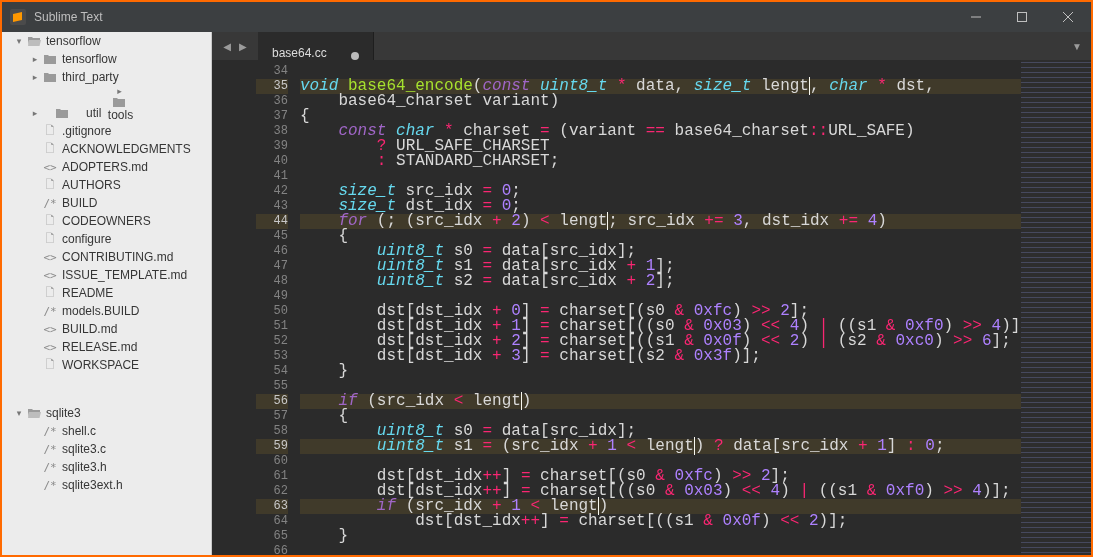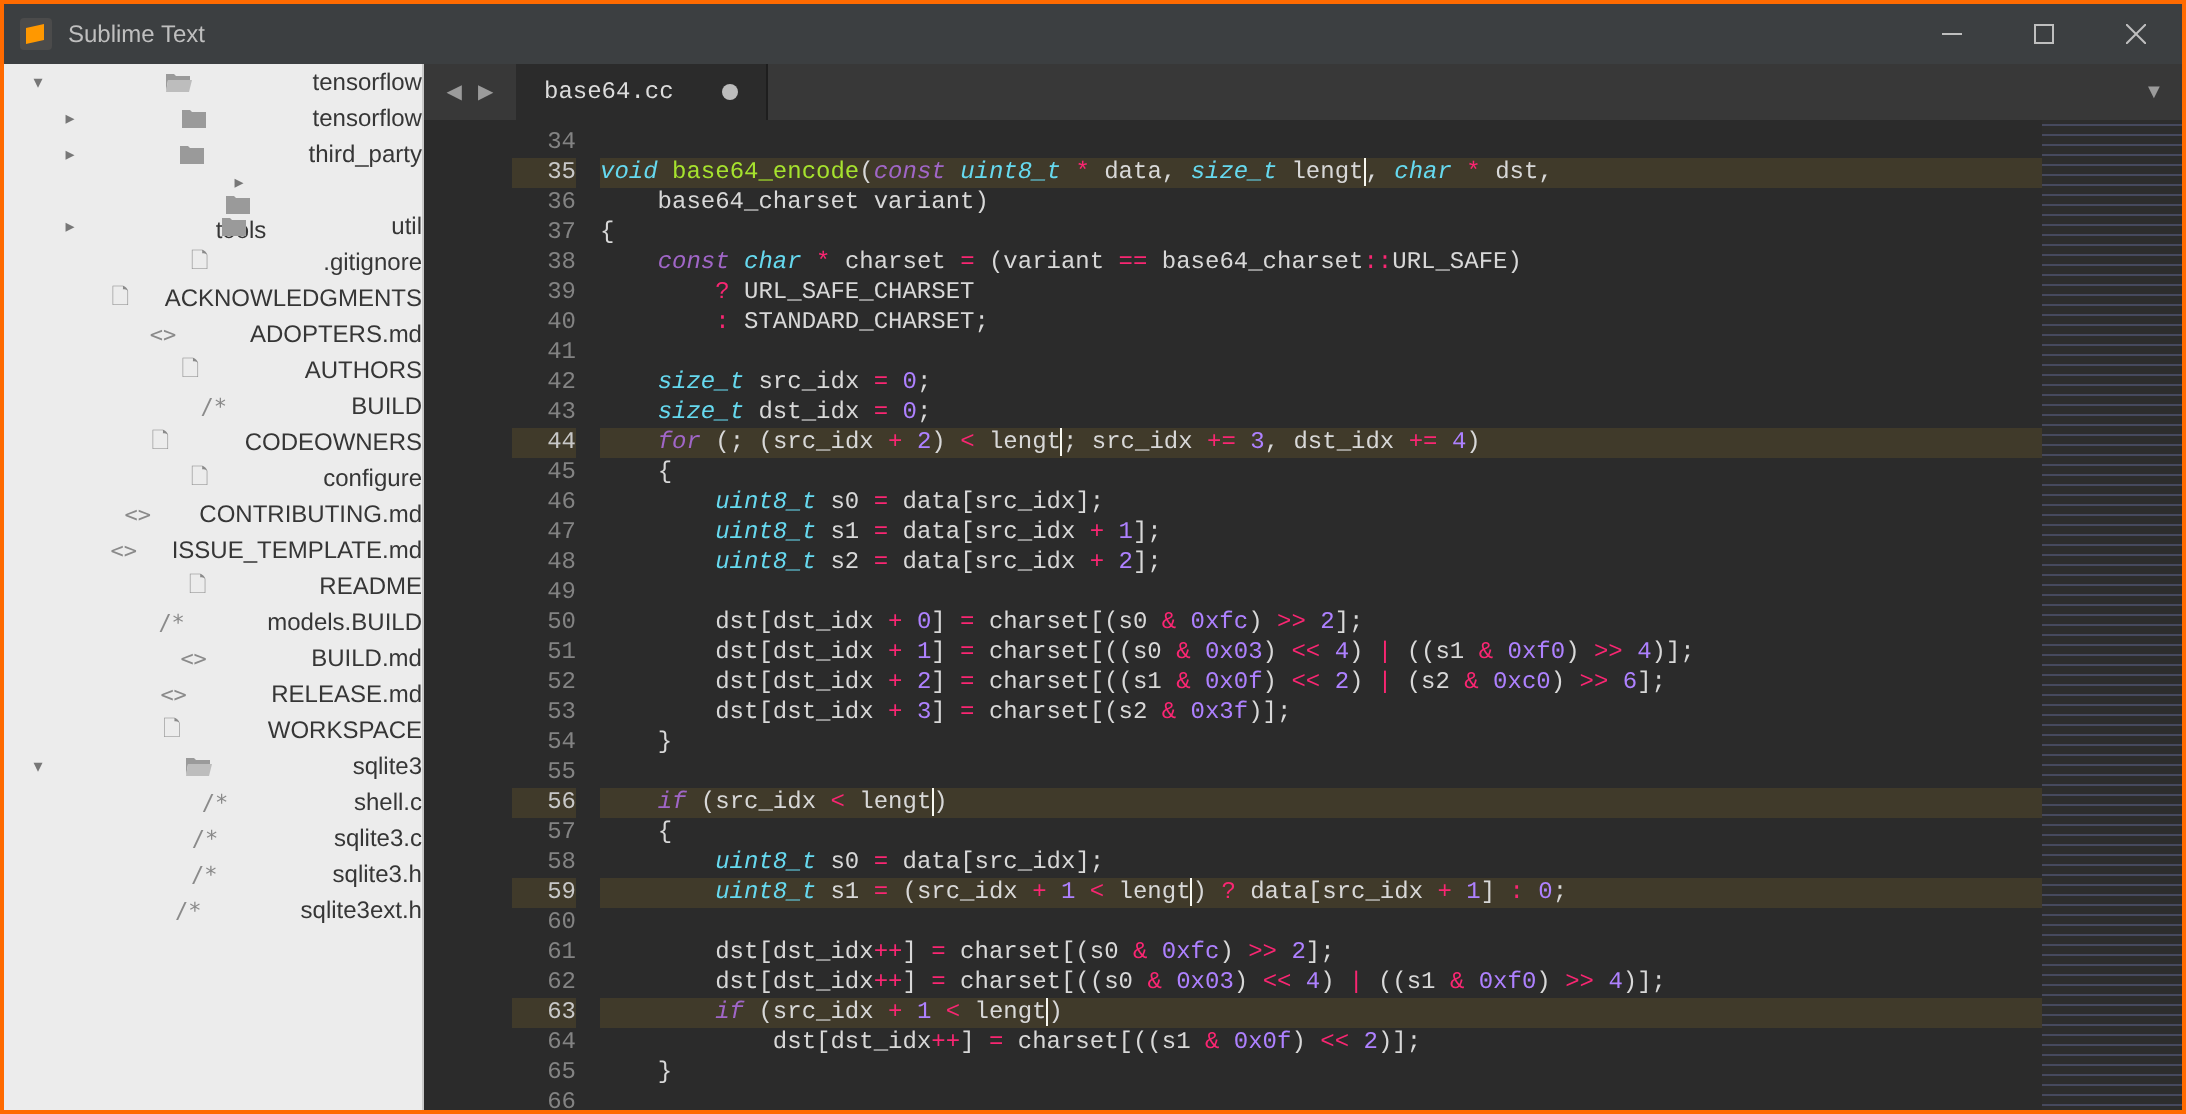--- a/index.html
+++ b/index.html
@@ -44,21 +44,20 @@
 }
 .side-head{
   font-weight:700; font-size:11px; letter-spacing:0.5px;
   padding:8px 12px 4px; color:#333;
 }
 .tree{flex:1; overflow-y:auto; overflow-x:hidden; padding-bottom:6px}
 .tree-row{
   display:flex; align-items:center;
   height:18px; padding-left:6px; cursor:pointer;
   white-space:nowrap;
-  justify-content:space-between;
 }
 .arrow{
   width:10px; height:10px; margin-right:2px;
   display:inline-flex; align-items:center; justify-content:center;
   color:#777; font-size:9px;
 }
 .arrow.down::before{content:"▾"}
 .arrow.right::before{content:"▸"}
 .arrow.none::before{content:""}
 .ticon{
@@ -75,25 +74,24 @@
 .tabbar{
   height:28px; background:#383838;
   display:flex; align-items:stretch;
 }
 .nav-arrows{
   width:46px; display:flex; align-items:center; justify-content:center;
   gap:8px; color:#9b9b9b; background:#383838; font-size:10px;
 }
 .nav-arrows span{cursor:pointer}
 .tab{
-  display:flex; align-items:center; gap:24px;
+  display:flex; align-items:flex-end; gap:24px;
   background:#2b2b2b; color:#dcdcdc;
   padding:0 14px; font-size:12px;
   border-right:1px solid #1e1e1e;
-  font-family:Liberation Mono, monospace;
 }
 .tab .dirty{width:8px;height:8px;border-radius:50%;background:#bcbcbc}
 .tabbar .filler{flex:1}
 .tabbar .menu-drop{
   width:28px; display:flex; align-items:center; justify-content:center;
   color:#9b9b9b; cursor:pointer; font-size:10px;
 }
 
 
 .code-pane{flex:1; display:flex; min-height:0}
@@ -101,21 +99,21 @@
   width:38px; background:#2b2b2b; color:#838383;
   text-align:right; padding:4px 6px 4px 0;
   font-family:Consolas,"Courier New",monospace; font-size:12px;
   line-height:15px;
   margin-left:44px;
 }
 .gutter .ln{height:15px}
 .gutter .hl{background:#403a2a; color:#c8c8c8}
 .code{
   flex:1; padding:4px 0 4px 6px;
-  font-family:Consolas,"Courier New",monospace; font-size:12px;
+  font-family:Consolas,"Courier New",monospace; font-size:16px;
   line-height:15px; color:#d8d8d8;
   white-space:pre; overflow:hidden;
   position:relative;
 }
 .code .row{height:15px}
 .code .row.hl{background:#403a2a}
 .minimap{
   width:70px; background:#2e2e2e;
   background-image:
     repeating-linear-gradient(#2e2e2e 0,#2e2e2e 2px,#4a4d64 2px,#4a4d64 3px,#2e2e2e 3px,#2e2e2e 5px);
@@ -301,21 +299,21 @@
           </span>
           <span class="name">RELEASE.md</span>
         </div>
         <div class="tree-row" style="padding-left: 28px;">
           <span class="arrow none"></span>
           <span class="ticon">
             <span style="font-family:monospace;color:#8a8a8a">🗋</span>
           </span>
           <span class="name">WORKSPACE</span>
         </div>
-        <div class="tree-row" style="padding-left: 12px;">
+        <div class="tree-row" style="padding-left: 12px; margin-top: 30px;">
           <span class="arrow down"></span>
           <span class="ticon">
             <svg width="14" height="12" viewBox="0 0 14 12">
               <path fill="#9a9a9a" d="M1 2h4l1 1h7v2H2l-1 6z"></path>
               <path fill="#bdbdbd" d="M2 5h12l-1.5 6H1z"></path>
             </svg>
           </span>
           <span class="name">sqlite3</span>
         </div>
         <div class="tree-row" style="padding-left: 28px;">

